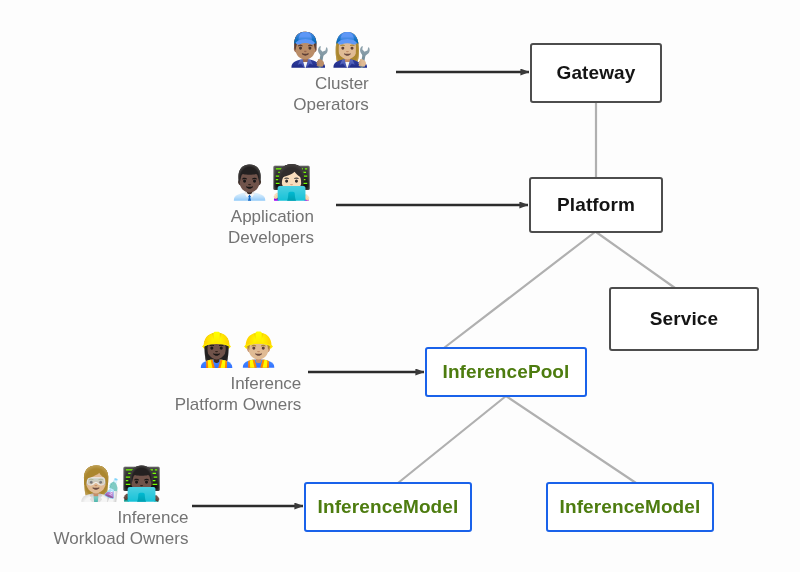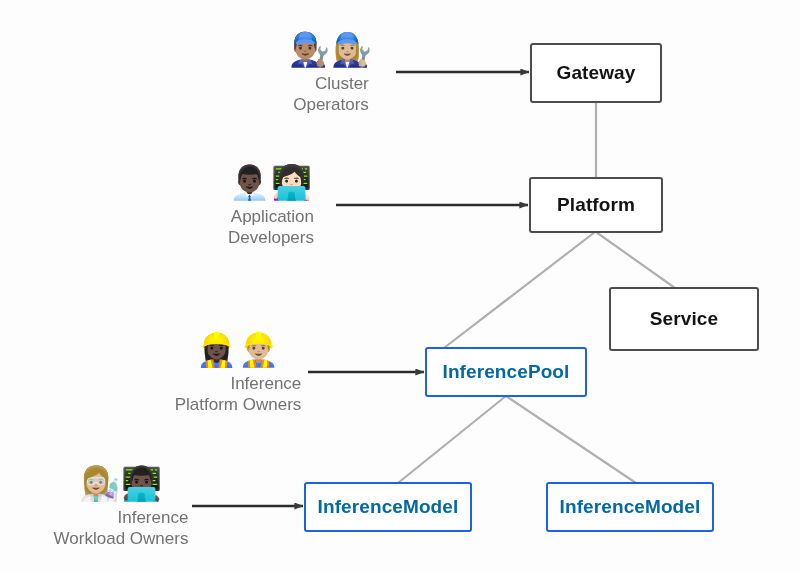--- a/index.html
+++ b/index.html
@@ -35,21 +35,21 @@
     letter-spacing: 0.1px;
     z-index: 3;
   }
   .node.dark {
     border: 2.2px solid #4d4d4d;
     color: #141414;
     font-size: 19px;
   }
   .node.blue {
     border: 2.4px solid #1a62ea;
-    color: #0369a1;
+    color: #4d7c0f;
     font-size: 19px;
   }
   .persona {
     position: absolute;
     display: flex;
     flex-direction: column;
     align-items: center;
     z-index: 3;
   }
   .persona-emoji {

